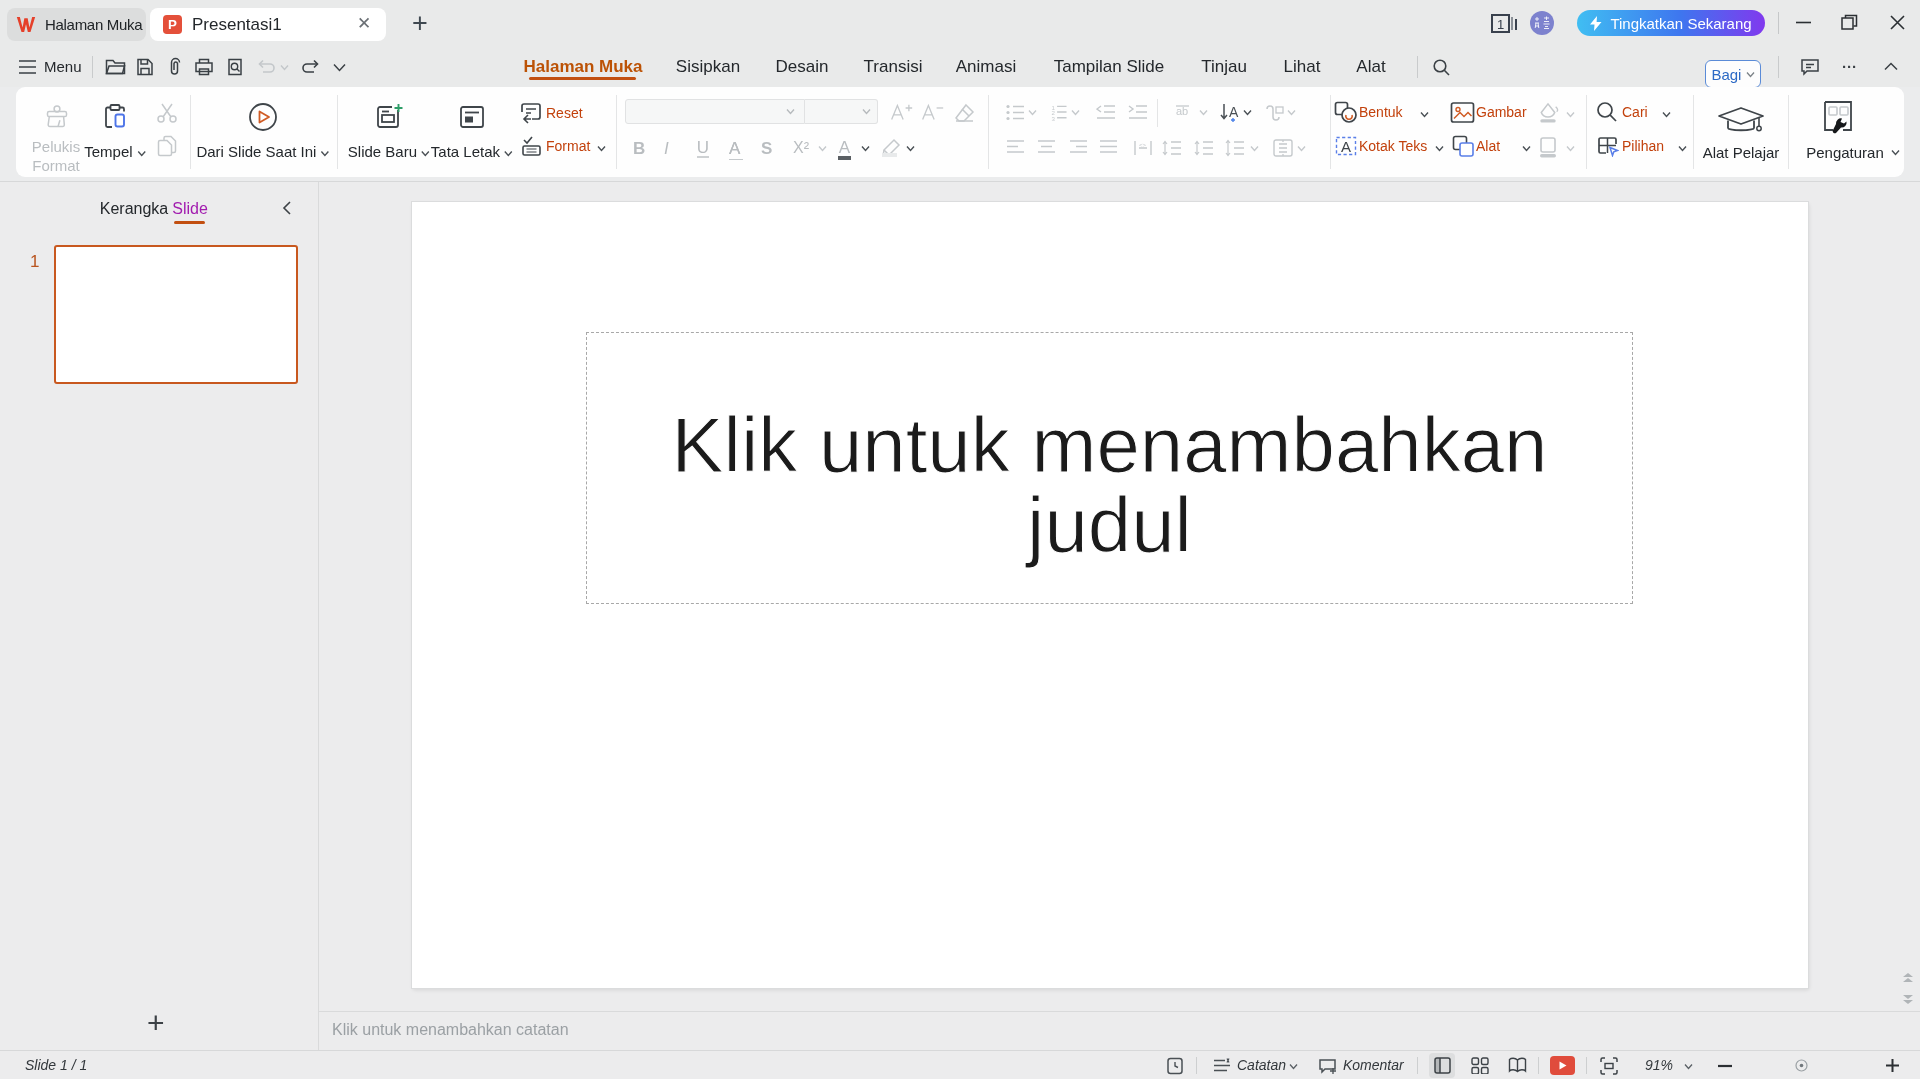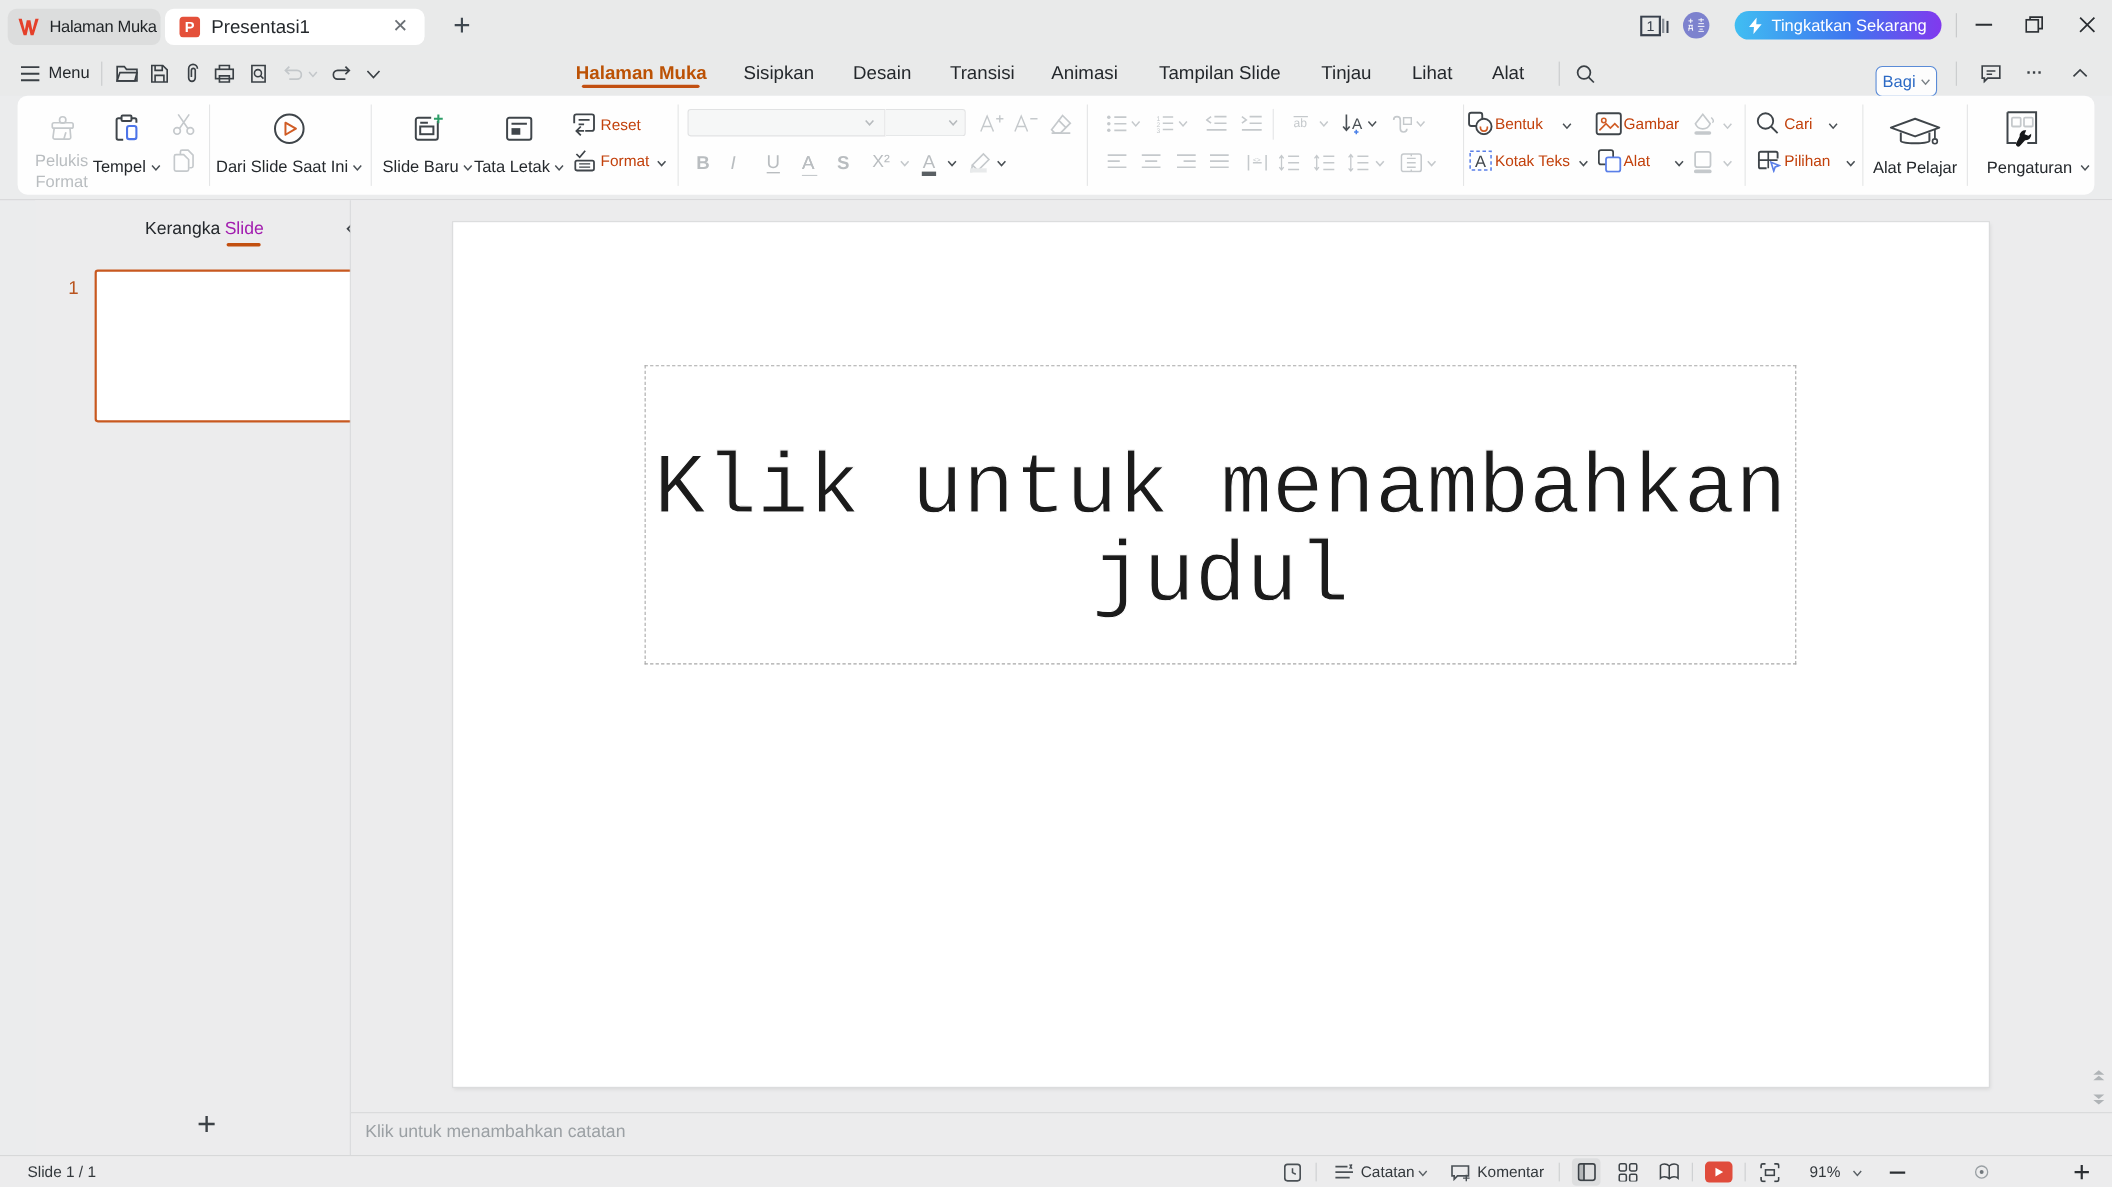--- a/index.html
+++ b/index.html
@@ -28,42 +28,42 @@
   .msep { position:absolute; top:9px; width:1px; height:22px; background:#c9cbcc; }
   .bagi { position:absolute; left:1705px; top:13px; width:56px; height:28px; border:1px solid #5a8bd7; border-radius:6px; background:#fdfdfd; color:#2c6ac5; font-size:15px; display:flex; align-items:center; justify-content:center; }
   
   #ribbon { position:absolute; left:16px; top:87px; width:1888px; height:90px; background:#fefefe; border-radius:9px; }
   #ribline { position:absolute; left:0; top:181px; width:1920px; height:1px; background:#d7d8d9; }
   .rsep { position:absolute; top:8px; width:1px; height:74px; background:#e4e5e6; }
   .rlabel { position:absolute; transform:translateX(-50%); white-space:nowrap; font-size:15px; color:#24282c; top:56px; }
   .rlabel.gray { color:#b9bdc0; }
   .small-lb { position:absolute; white-space:nowrap; font-size:14px; color:#c2410c; }
   
-  #lpanel { position:absolute; left:0; top:182px; width:318px; height:868px; background:#ececed;margin-left:32px; }
+  #lpanel { position:absolute; left:0; top:182px; width:318px; height:868px; background:#ececed; }
   #lpdiv { position:absolute; left:318px; top:182px; width:1px; height:868px; background:#d9dadb; }
   .ptab { position:absolute; top:18px; font-size:16px; color:#24282c; transform:translateX(-50%); }
   .ptab.act { color:#a21caf; }
   .punder { position:absolute; left:174px; top:39px; width:31px; height:3px; background:#c24f10; border-radius:2px; }
   .thumb { position:absolute; left:54px; top:63px; width:244px; height:139px; background:#fff; border:2px solid #c8581f; border-radius:3px; }
   .tnum { position:absolute; left:30px; top:70px; font-size:17px; color:#b9541f; }
   .addslide { position:absolute; left:147px; top:824px; font-size:30px; color:#3c4146; font-weight:400; }
   
   #canvas { position:absolute; left:319px; top:182px; width:1601px; height:829px; background:#ececed; }
   #slide { position:absolute; left:93px; top:20px; width:1396px; height:786px; background:#fff; box-shadow:0 0 0 1px #dbdcdd, 1px 2px 4px rgba(0,0,0,0.10); }
   .phbox { position:absolute; border:1px dashed #a8a8a8; }
-  #titleph { left:174px; top:130px; width:1047px; height:272px; display:flex; flex-direction:column; align-items:center; justify-content:center;font-family:Liberation Mono, monospace; }
+  #titleph { left:174px; top:130px; width:1047px; height:272px; display:flex; flex-direction:column; align-items:center; justify-content:center; }
   #titleph .t { -webkit-text-stroke:1px #fff; font-size:78px; color:#1b1b1b; line-height:80px; letter-spacing:0px; text-align:center; font-weight:300; padding-top:34px;}
   #subph { left:174px; top:413px; width:1047px; height:190px; text-align:center; }
   #subph .t { -webkit-text-stroke:0.5px #fff; font-size:33px; color:#1b1b1b; margin-top:7px; font-weight:300;}
   
   #notes { position:absolute; left:319px; top:1011px; width:1601px; height:39px; background:#ececed; border-top:1px solid #d9dadb; }
   #notes span { position:absolute; left:13px; top:9px; font-size:16px; color:#9ba0a4; }
   
   #statusbar { position:absolute; left:0; top:1050px; width:1920px; height:29px; background:#ececed; border-top:1px solid #d7d8d9; }
-  .stxt { position:absolute; top:0; height:29px; line-height:29px; font-size:14px; color:#33383c; white-space:nowrap; }
+  .stxt { position:absolute; top:0; height:29px; line-height:29px; font-size:14px; color:#33383c; white-space:nowrap;font-style:italic; }
   .ssep { position:absolute; top:6px; width:1px; height:17px; background:#cdcfd0; }
 </style>
 </head>
 <body>
 
 <div id="titlebar">
   <div class="hometab">
     <svg width="20" height="17" viewBox="0 0 24 20" style="margin-left:9px">
       <path d="M1 1 L6.6 19 L9.8 19 L12 9.6 L14.2 19 L17.4 19 L23 1 L19.4 1 L16.1 13.5 L14 2.6 L10 2.6 L7.9 13.5 L4.6 1 Z" fill="#e5402a"></path>
     </svg>

